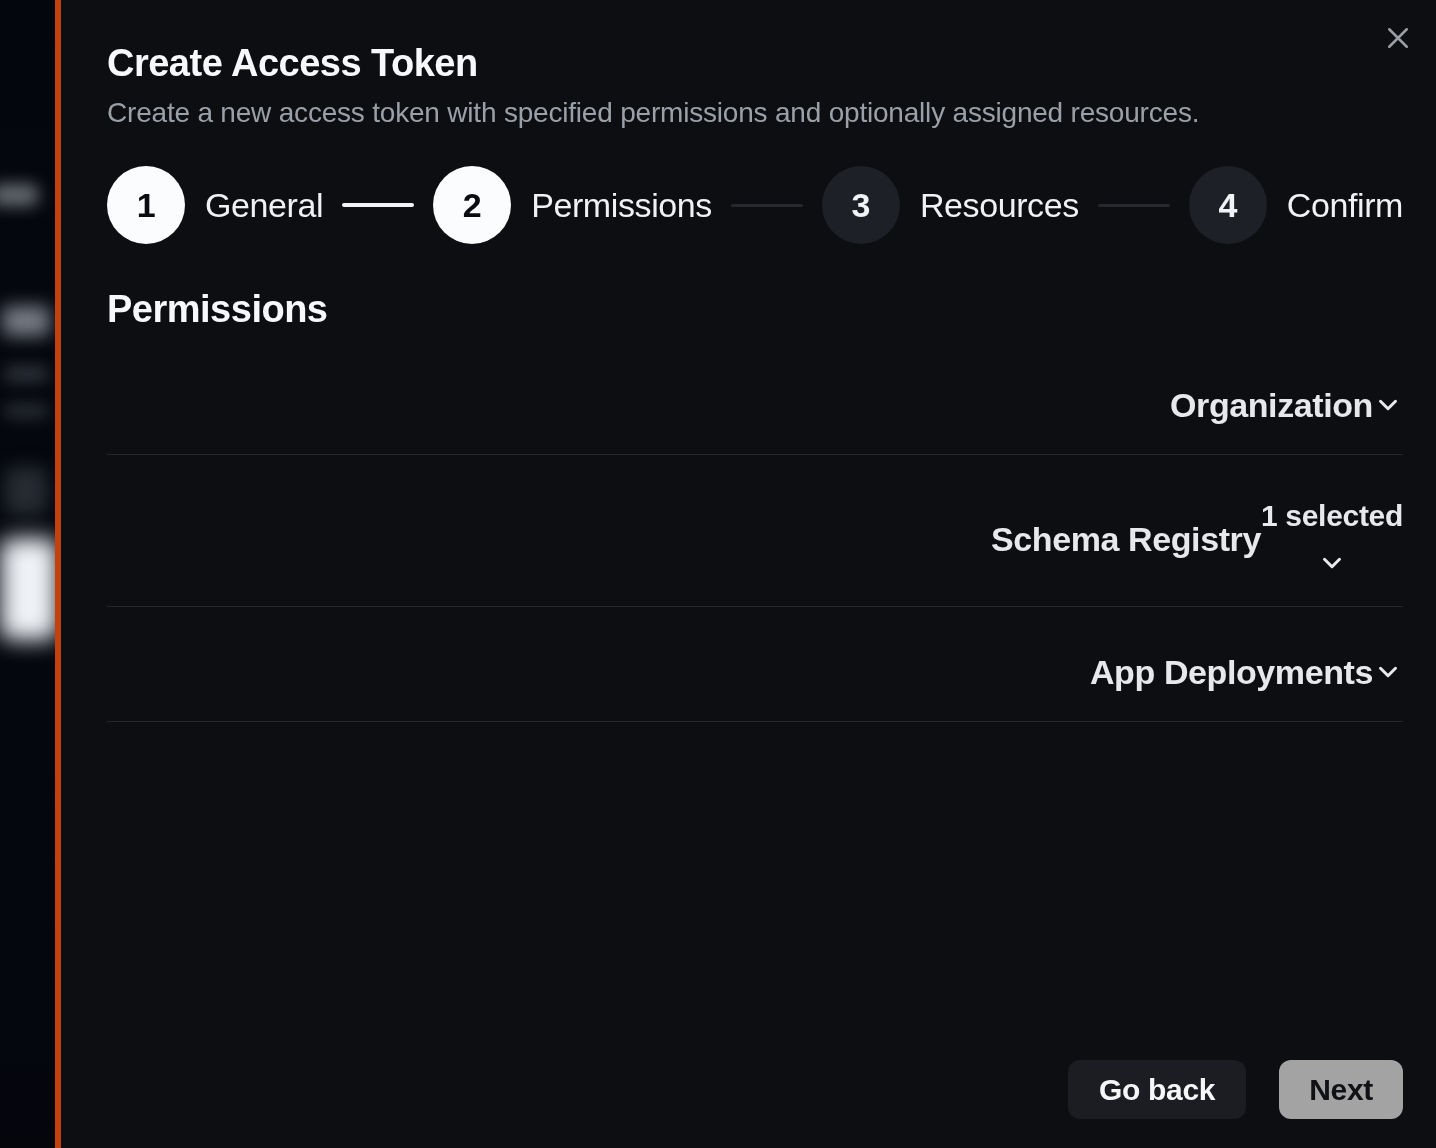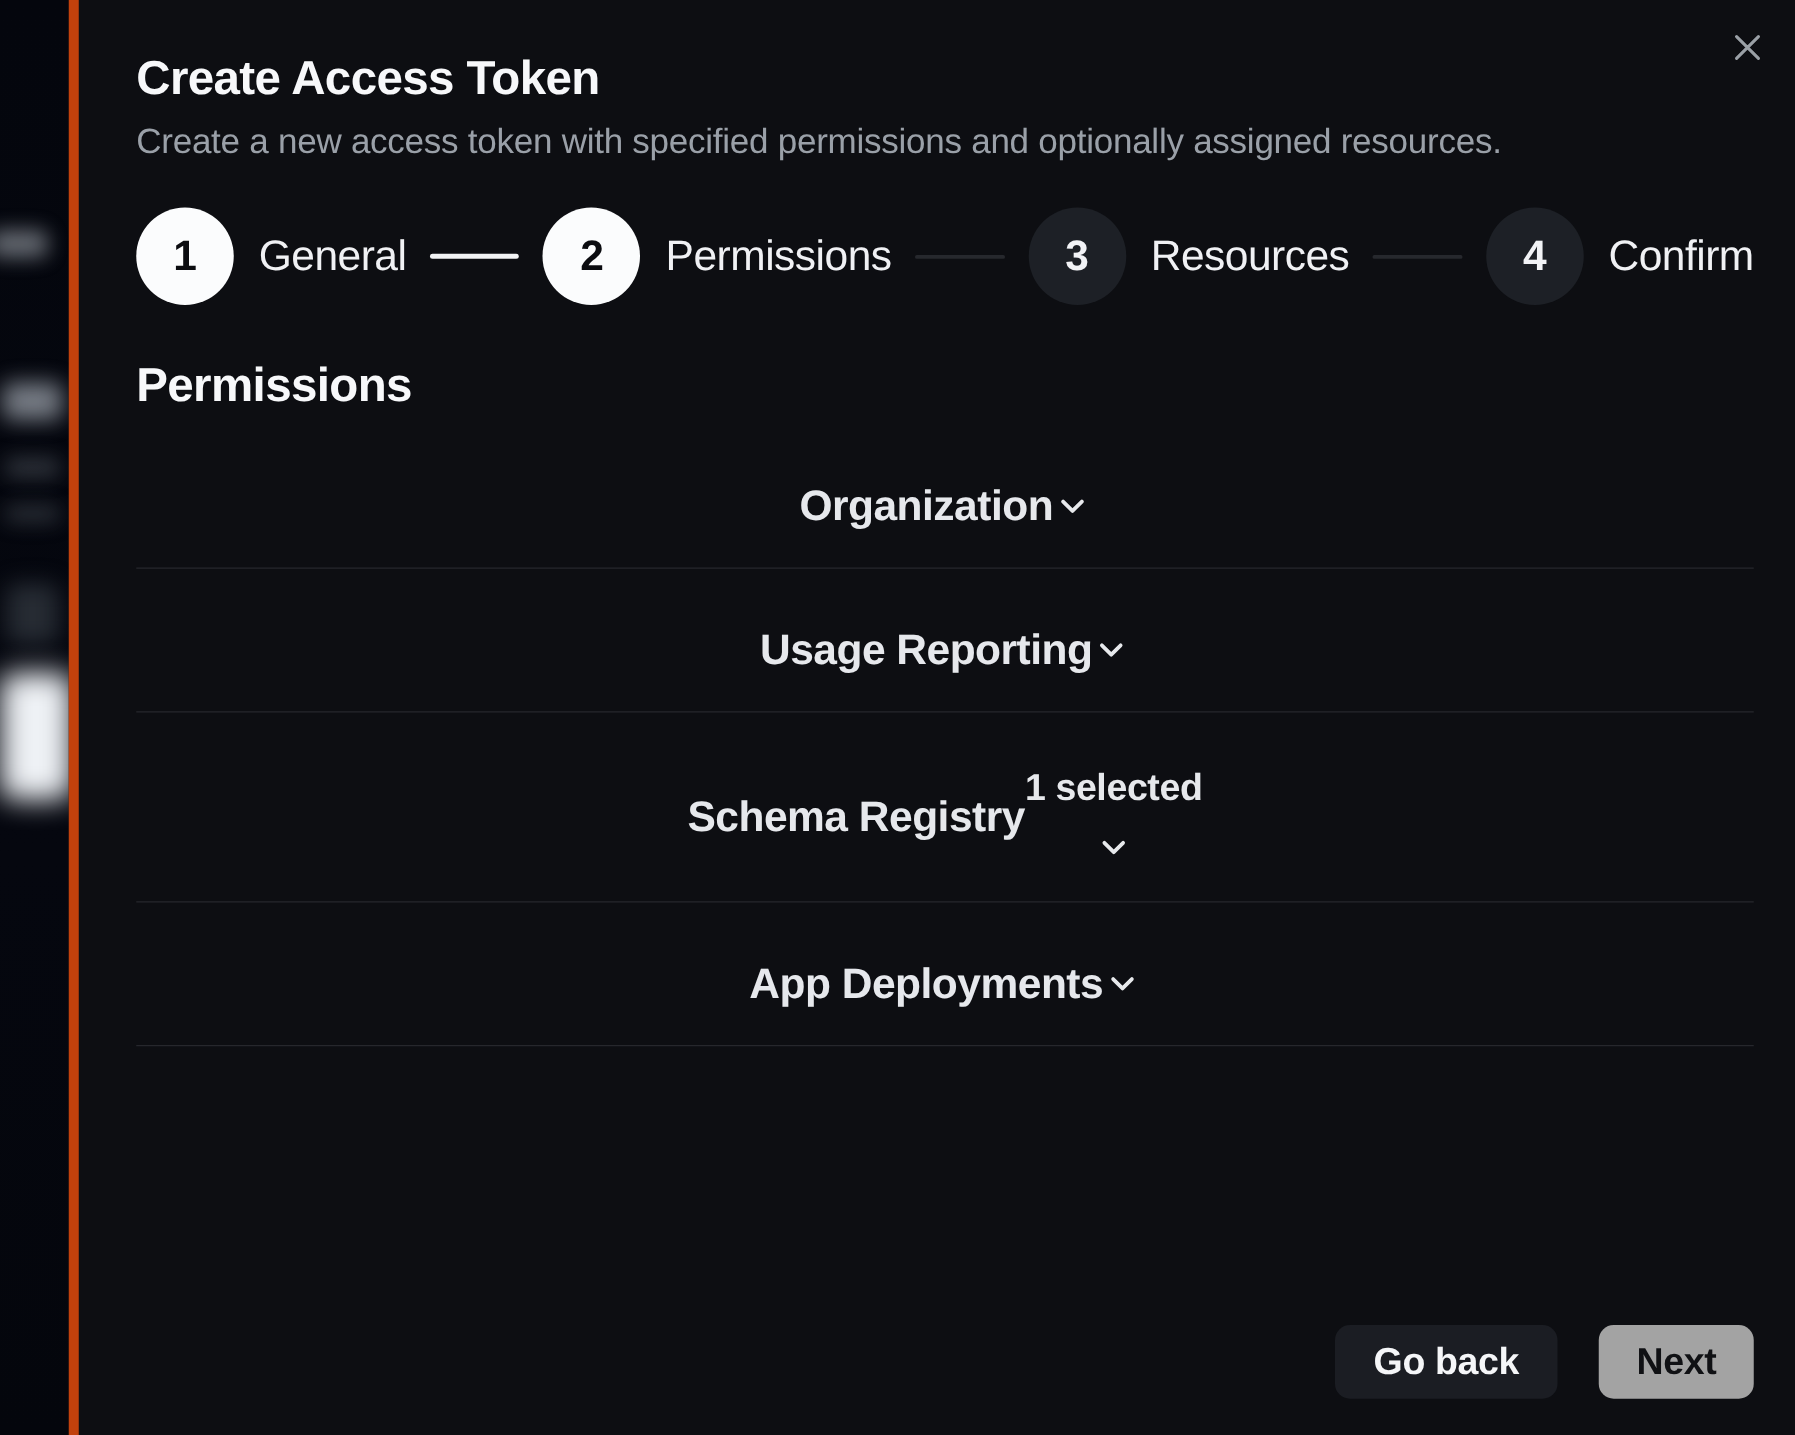--- a/index.html
+++ b/index.html
@@ -19,21 +19,21 @@
   .blob-1 { top:184px; left:-8px; width:46px; height:22px; background:#7d828a; filter:blur(8px); border-radius:6px; opacity:.8; }
   .blob-2 { top:306px; left:2px;  width:48px; height:30px; background:#8b919a; filter:blur(9px); border-radius:6px; opacity:.85; }
   .blob-3 { top:366px; left:4px;  width:44px; height:16px; background:#3a3f47; filter:blur(8px); border-radius:5px; opacity:.8; }
   .blob-4 { top:404px; left:4px;  width:44px; height:14px; background:#343941; filter:blur(8px); border-radius:5px; opacity:.8; }
   .blob-5 { top:467px; left:5px;  width:42px; height:48px; background:#262b33; filter:blur(9px); border-radius:8px; }
   .blob-6 { top:538px; left:0px;  width:58px; height:102px; background:#eef1f5; filter:blur(11px); border-radius:12px; }
 
   
   .modal {
     position:absolute; top:0; left:55px; right:0; bottom:0;
-    background:#0d0e12; border-left:8px solid #c2410c;
+    background:#0d0e12; border-left:6px solid #c2410c;
     padding:0 33px 0 46px;
   }
   .close-btn {
     position:absolute; top:14px; right:14px; width:48px; height:48px;
     background:transparent; border:none; padding:0; cursor:pointer;
     display:flex; align-items:center; justify-content:center;
   }
   .close-btn svg { display:block; }
 
   .title {
@@ -59,21 +59,21 @@
   .step-connector.done { height:4px; background:#f2f3f5; }
   .step-connector.todo { height:3px; background:#26282d; }
 
   .section-heading {
     margin:45px 0 0; font-size:38px; line-height:40px; font-weight:700;
     color:#f7f8fa; letter-spacing:-0.5px;
   }
 
   .accordion { margin-top:11px; }
   .acc-row {
-    display:flex; align-items:center; justify-content:center;
+    display:flex; align-items:center; justify-content:flex-end;
     padding:44px 0 28px; border-bottom:1px solid #26272c; cursor:pointer;
   }
   .acc-label { font-size:34px; line-height:42px; font-weight:600; color:#e6e8ec; letter-spacing:-0.4px; }
   .acc-right { display:flex; align-items:center; gap:15px;flex-direction:column; }
   .acc-count { font-size:30px; font-weight:600; color:#e6e8ec; letter-spacing:-0.3px; }
   .chev { display:flex; align-items:center; }
   .chev svg { display:block; }
 
   .footer { position:absolute; right:33px; bottom:29px; display:flex; gap:33px; }
   .btn {
@@ -150,31 +150,20 @@
 
       <span class="chev">
         <svg viewBox="0 0 24 24" width="30" height="30">
           <path d="M6 9l6 6 6-6" fill="none" stroke="#e7e9ec" stroke-width="2.4" stroke-linecap="round" stroke-linejoin="round"></path>
         </svg>
       </span>
     </span>
   </div>
 
 
-  <div class="acc-row">
-    <span class="acc-label">Usage Reporting</span>
-    <span class="acc-right">
-
-      <span class="chev">
-        <svg viewBox="0 0 24 24" width="30" height="30">
-          <path d="M6 9l6 6 6-6" fill="none" stroke="#e7e9ec" stroke-width="2.4" stroke-linecap="round" stroke-linejoin="round"></path>
-        </svg>
-      </span>
-    </span>
-  </div>
 
   <div class="acc-row">
     <span class="acc-label">Schema Registry</span>
     <span class="acc-right">
       <span class="acc-count">1 selected</span>
       <span class="chev">
         <svg viewBox="0 0 24 24" width="30" height="30">
           <path d="M6 9l6 6 6-6" fill="none" stroke="#e7e9ec" stroke-width="2.4" stroke-linecap="round" stroke-linejoin="round"></path>
         </svg>
       </span>

